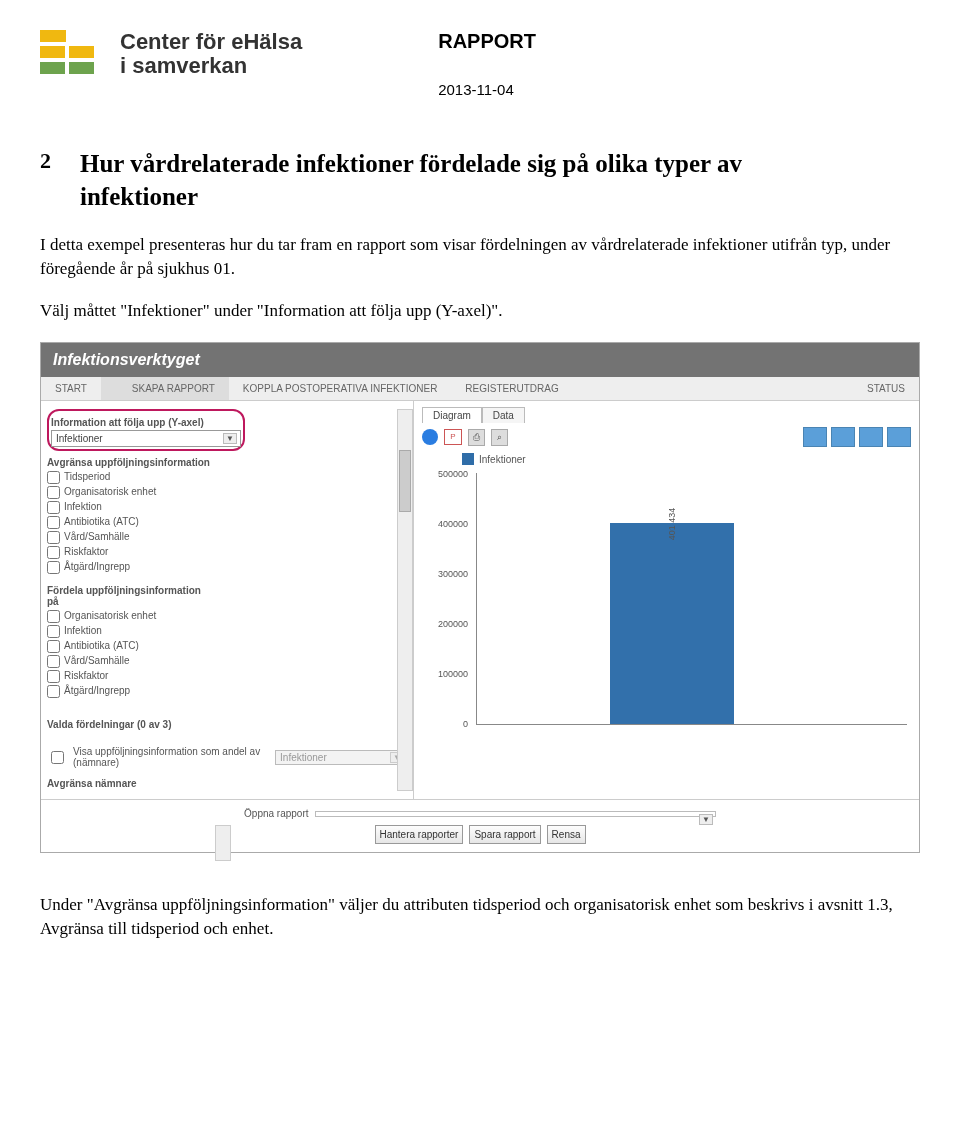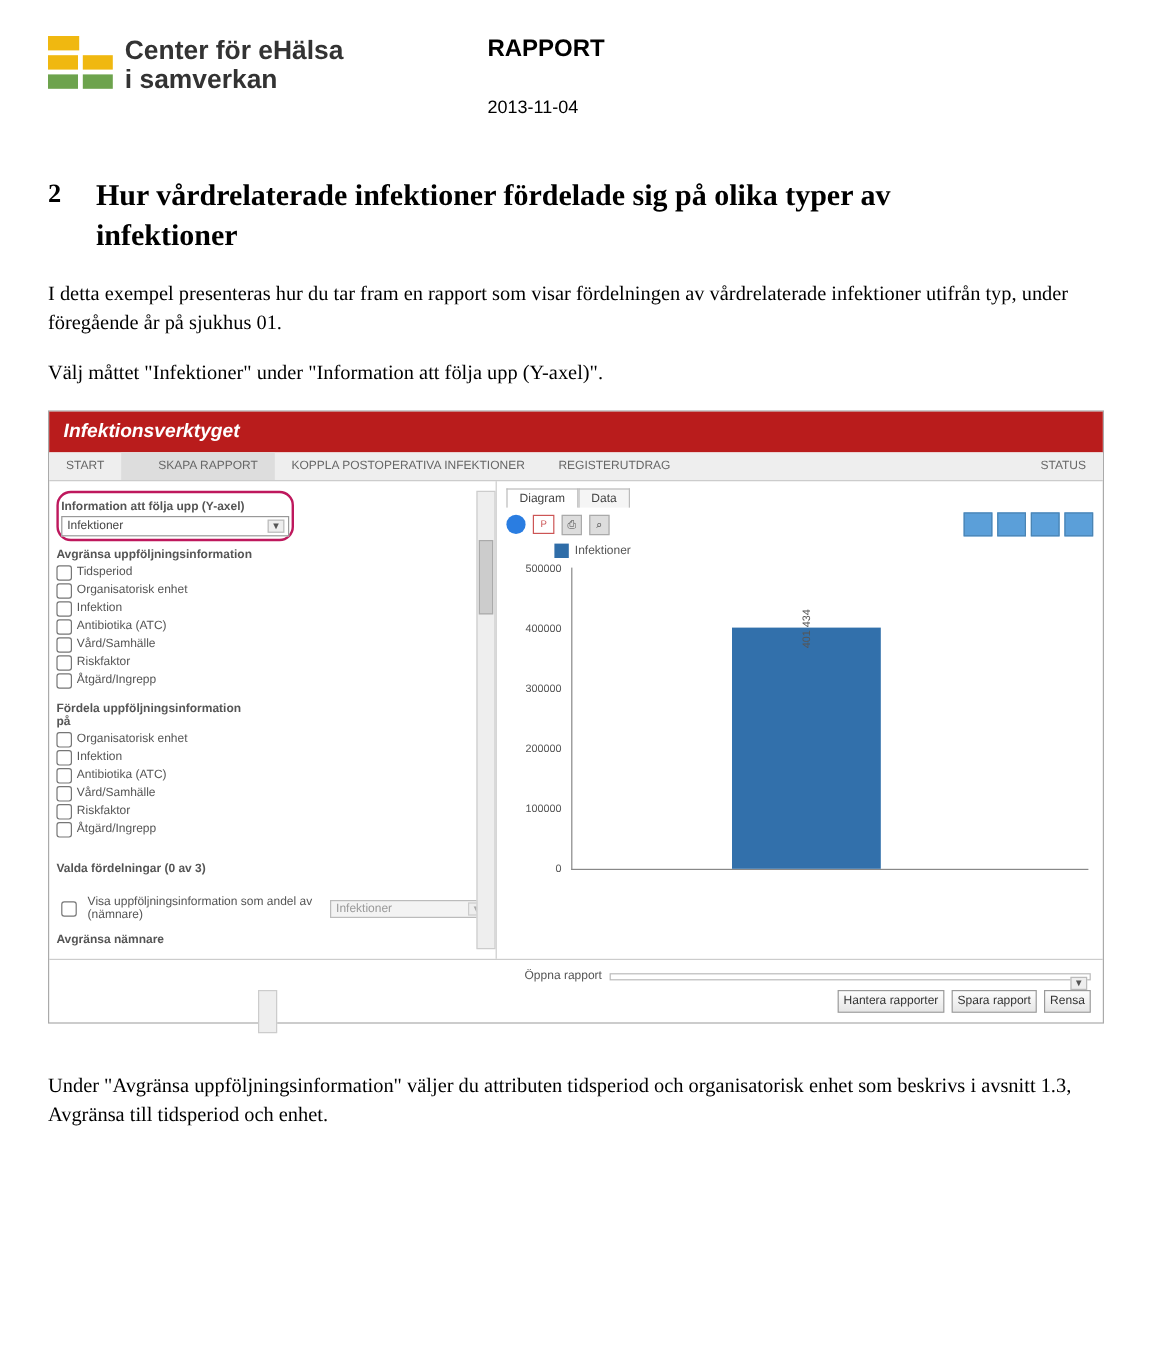--- a/index.html
+++ b/index.html
@@ -1,31 +1,31 @@
 <!DOCTYPE html>
 <html><head>
 <meta charset="utf-8">
 <style>
   body { margin:0; padding:30px 40px; font-family:"Times New Roman", Times, serif; color:#000; background:#fff; width:880px; }
-  .header { display:flex; align-items:flex-start; gap:10px; margin-bottom:50px; }
+  .header { display:flex; align-items:flex-start; gap:26px; margin-bottom:50px; }
   .logo { width:54px; flex-shrink:0; }
   .logo-row { height:12px; display:flex; gap:4px; margin-bottom:4px; }
   .logo-row .bar1 { width:26px; background:#f0b810; }
   .logo-row3 .bar1 { background:#6da34d; width:26px; height:12px; }
   .logo-row3 .bar2 { background:#6da34d; width:26px; height:12px; }
   .logo-text { font-family:Arial, Helvetica, sans-serif; font-size:22px; font-weight:bold; line-height:1.1; color:#333; }
   .rhs { margin-left:110px; }
   .rapport { font-family:Arial, Helvetica, sans-serif; font-size:20px; font-weight:bold; margin-bottom:28px; }
   .date { font-family:Arial, Helvetica, sans-serif; font-size:15px; }
   .section { display:flex; margin-bottom:20px; }
   .sec-num { font-size:22px; font-weight:bold; width:40px; flex-shrink:0; }
   .sec-title { font-size:25px; font-weight:bold; line-height:1.3; }
   .para { font-size:17px; line-height:1.4; margin-bottom:18px; }
   .app { border:1px solid #aaa; background:#fff; font-family:Arial, Helvetica, sans-serif; font-size:11px; color:#444; margin:20px 0 40px 0; }
-  .app-title { background:#b91c1c; color:#fff; font-size:16px; font-weight:bold; padding:8px 12px; font-style:italic; }
+  .app-title { background:#737373; color:#fff; font-size:16px; font-weight:bold; padding:8px 12px; font-style:italic; }
   .app-nav { background:#eee; border-bottom:1px solid #ccc; display:flex; }
   .app-nav div { padding:6px 14px; font-size:10px; color:#666; }
   .app-nav .active { background:#ddd;padding-left:31px; }
   .app-nav .status { margin-left:auto; }
   .app-body { display:flex; min-height:380px; border-bottom:1px solid #ccc; }
   .left-pane { width:360px; border-right:1px solid #ccc; padding:8px 6px; position:relative; }
   .lbl { font-size:10px; font-weight:bold; color:#555; margin:4px 0 2px 0; }
   .select-red { border:2px solid #be185d; border-radius:12px; padding:2px; margin-bottom:6px; width:190px; }
   .select-box { border:1px solid #999; background:#fff; padding:2px 18px 2px 4px; font-size:10px; position:relative; }
   .select-box::after { content:"▼"; position:absolute; right:3px; top:2px; font-size:8px; color:#555; background:#eee; padding:0 2px; border:1px solid #bbb; }
@@ -54,21 +54,21 @@
   .cbtn { width:22px; height:18px; background:#5b9fd9; border:1px solid #4a84b3; }
   .legend { display:flex; align-items:center; gap:5px; margin:4px 0 8px 40px; font-size:10px; color:#555; }
   .legend .sw { width:12px; height:12px; background:#2f6da8; }
   .chart { position:relative; height:270px; margin-left:4px; }
   .yaxis { position:absolute; left:0; top:0; bottom:18px; width:46px; }
   .ytick { position:absolute; right:4px; font-size:9px; color:#555; }
   .plot { position:absolute; left:50px; right:4px; top:0; bottom:18px; border-left:1px solid #888; border-bottom:1px solid #888; }
   .bar-container { position:absolute; left:40px; right:80px; bottom:0; top:0; }
   .bar { position:absolute; left:30%; right:30%; bottom:0; background:#3270ab; }
   .bar-label { position:absolute; left:50%; transform:translate(-50%,0) rotate(-90deg); transform-origin:center; top:-4px; font-size:9px; color:#555; white-space:nowrap; }
-  .app-footer { padding:8px 10px; display:flex; flex-direction:column; gap:6px; align-items:flex-end; }
+  .app-footer { padding:8px 10px; display:flex; flex-direction:column; gap:6px; align-items:center; }
   .open-row { display:flex; align-items:center; gap:6px; font-size:10px; color:#555; width:55%; }
   .open-row .sel { flex:1; border:1px solid #bbb; background:#fff; padding:2px 18px 2px 4px; position:relative; }
   .open-row .sel::after { content:"▼"; position:absolute; right:2px; top:2px; font-size:8px; color:#555; background:#eee; padding:0 2px; border:1px solid #bbb; }
   .btn-row { display:flex; gap:6px; }
   .btn { border:1px solid #999; background:linear-gradient(#fdfdfd,#e6e6e6); padding:3px 4px; font-size:10px; color:#333; }
   .scroll-h { position:absolute; left:168px; top:240px; width:14px; height:34px; background:#eee; border:1px solid #ccc; }
 </style>
 </head>
 <body>
 

